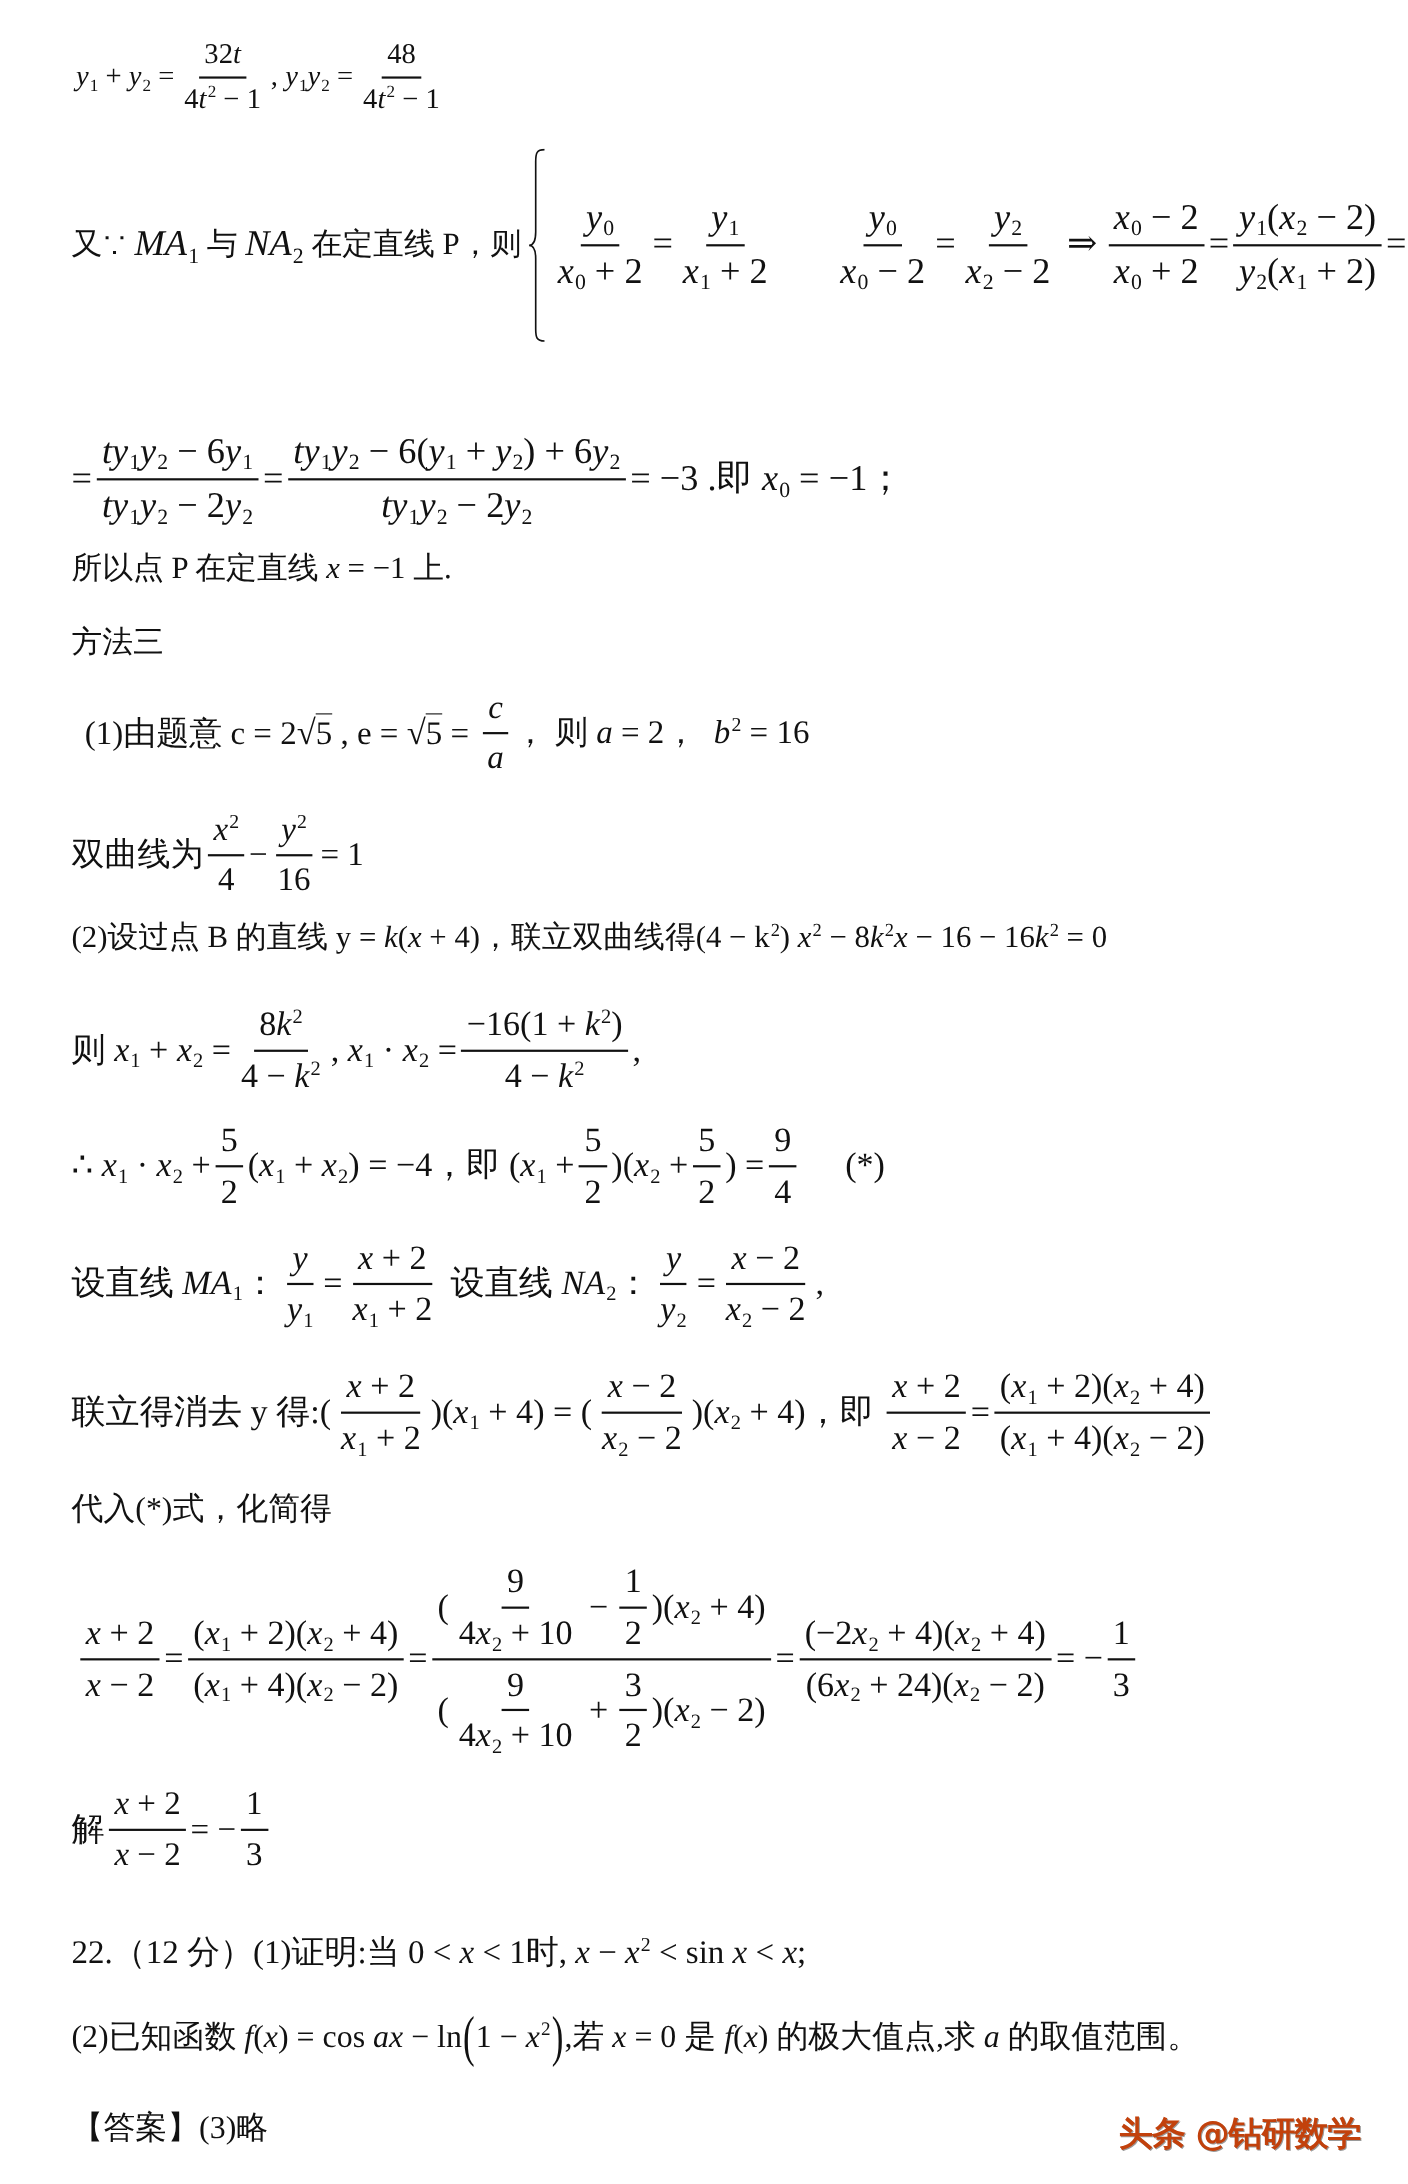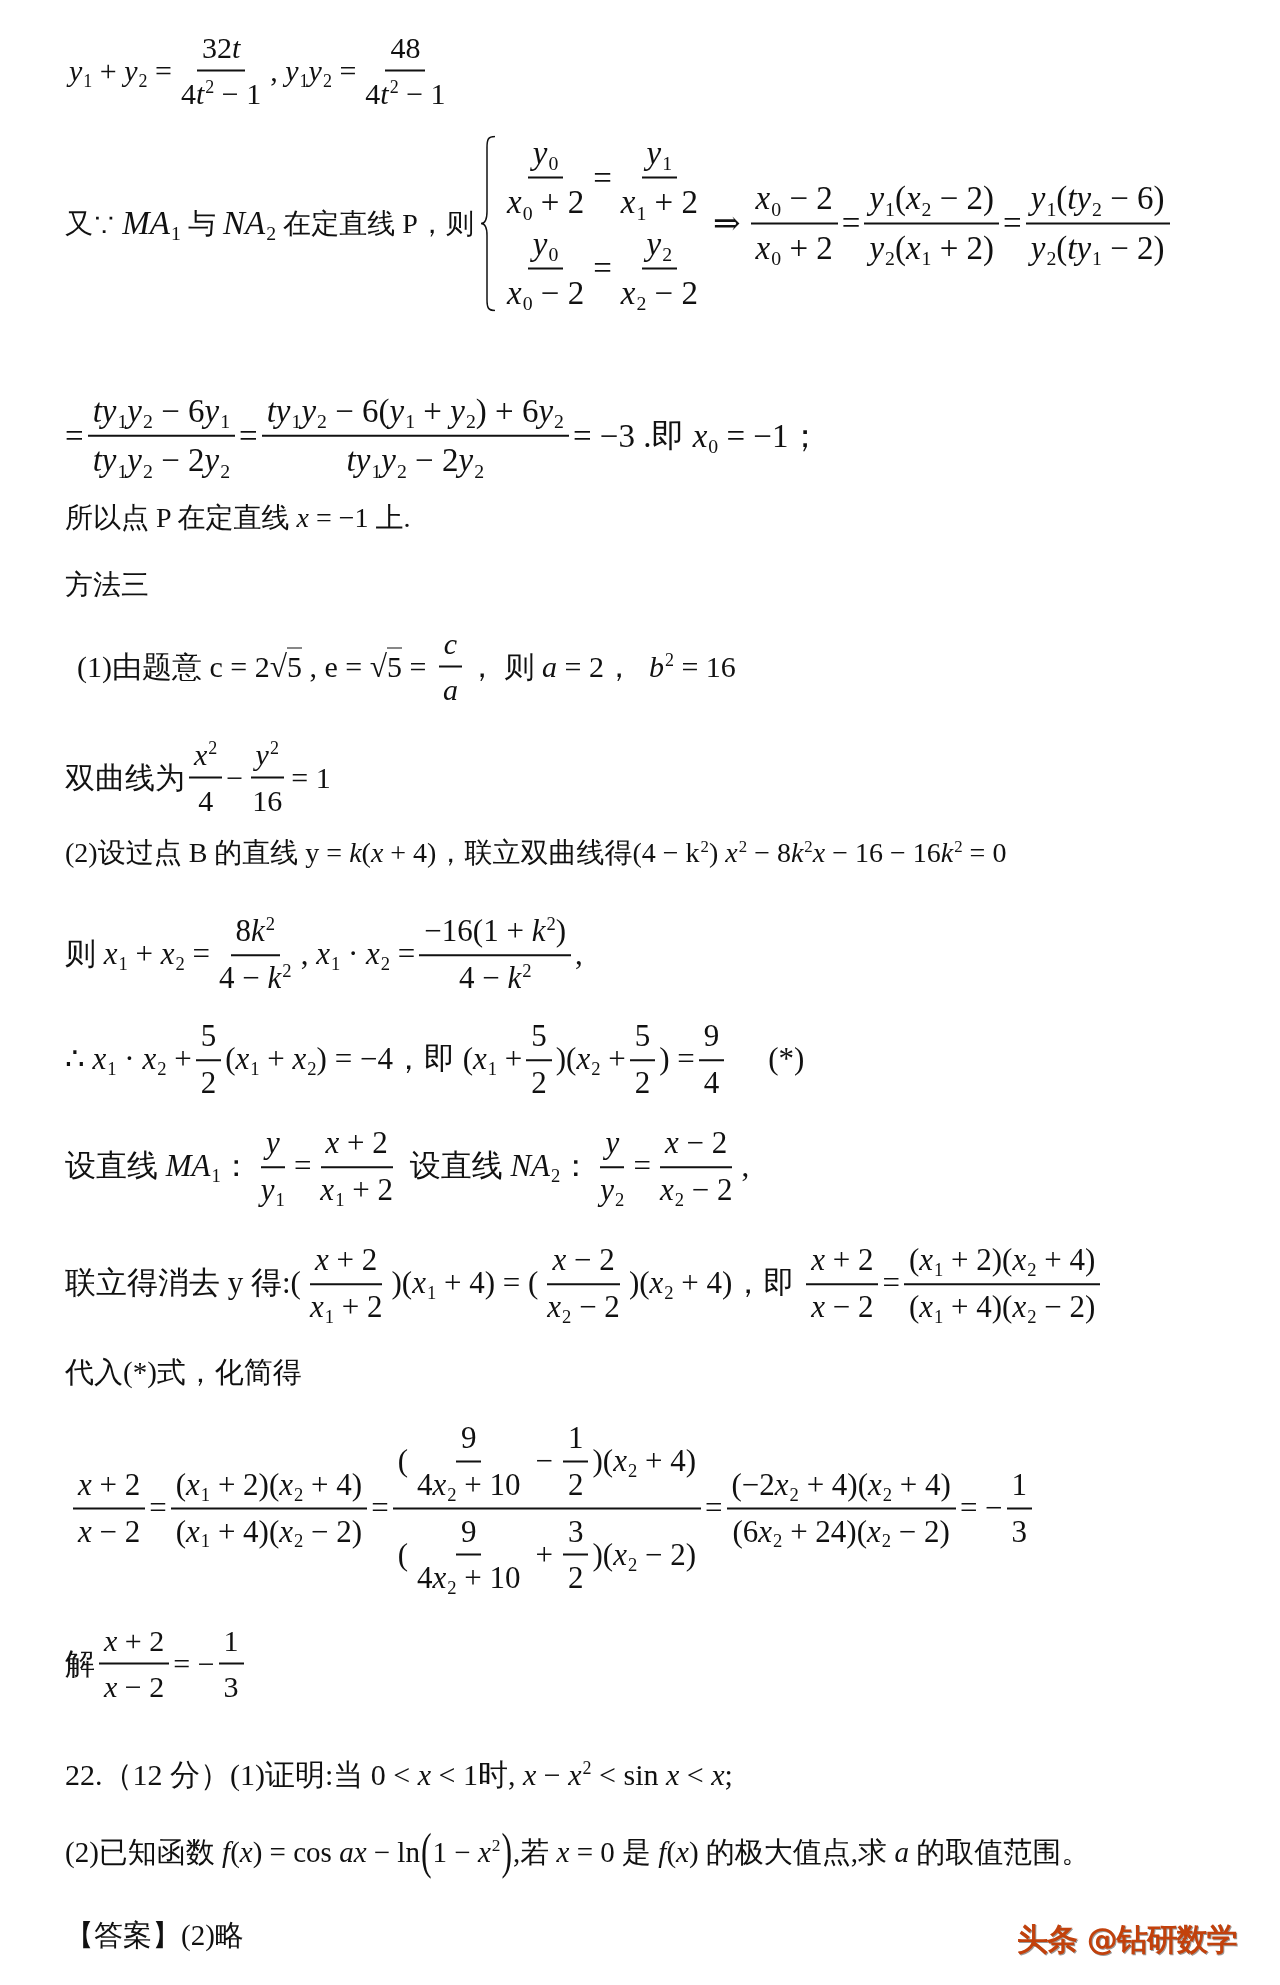--- a/index.html
+++ b/index.html
@@ -10,31 +10,31 @@
 .den{display:block;text-align:center;padding:3px 5px 0;}
 .nest{display:flex;align-items:center;justify-content:center;}
 .op{margin:0 6px;}
 i{font-style:italic;}
 sub,sup{font-size:0.6em;line-height:0;position:relative;vertical-align:baseline;}
 sub{top:0.32em;margin-left:1px;}
 sup{top:-0.6em;margin-left:1px;}
 .ov{border-top:1.6px solid #111;padding-top:1px;}
 .rt{font-size:1.05em;}
 .cn{font-size:0.85em;}
-.sys{display:inline-flex;flex-direction:column;}
+.sys{display:inline-flex;flex-direction:row;gap:48px;}
 .row{display:flex;align-items:center;}
 .brace{display:block;margin:0 2px 0 6px;}
 .bigp{display:inline-block;transform:scaleY(1.6);font-size:1.1em;margin:0 1px;}
 .tag{margin-left:40px;}
 .wm{position:absolute;left:1017px;top:1940px;transform:translateY(-50%);font-family:"DejaVu Sans","Liberation Sans",sans-serif;font-weight:bold;font-size:31px;color:#c2410c;text-shadow:1px 1px 0 #9a9a9a;white-space:pre;letter-spacing:-1px;}
 </style>
 </head>
 <body>
 
-<div class="ln" style="top:70px;left:69px;font-size:30px">
+<div class="ln" style="top:70px;left:69px;font-size:26px">
   <span><i>y</i><sub>1</sub> + <i>y</i><sub>2</sub> =</span>
   <span class="frac"><span class="num">32<i>t</i></span><span class="den">4<i>t</i><sup>2</sup> − 1</span></span>
   <span>, <i>y</i><sub>1</sub><i>y</i><sub>2</sub> =</span>
   <span class="frac"><span class="num">48</span><span class="den">4<i>t</i><sup>2</sup> − 1</span></span>
 </div>
 
 <div class="ln" style="top:223px;font-size:33px">
   <span class="cn">又∵ </span>
   <span><i>M</i><i>A</i><sub>1</sub></span>
   <span class="cn"> 与 </span>
@@ -199,16 +199,16 @@
 <div class="ln" style="top:1852px;font-size:29px">
   <span>(2)已知函数 <i>f</i>(<i>x</i>) = <span class="fn">cos</span> <i>a</i><i>x</i> − <span class="fn">ln</span></span>
   <span class="bigp">(</span>
   <span>1 − <i>x</i><sup>2</sup></span>
   <span class="bigp">)</span>
   <span>,若 <i>x</i> = 0 是 <i>f</i>(<i>x</i>) 的极大值点,求 <i>a</i> 的取值范围。</span>
 </div>
 
 <div class="ln" style="top:1935px;font-size:29px">
   <span>【答案】</span>
-  <span>(2)略</span>
+  <span>(3)略</span>
 </div>
 
 <div class="wm">头条 @钻研数学</div>
 
 </body></html>

